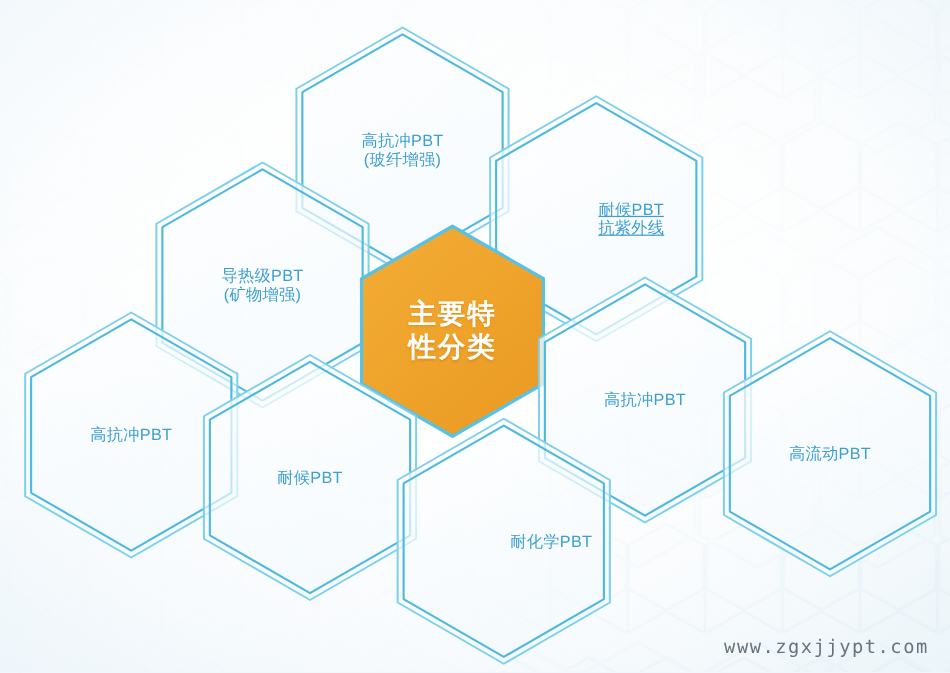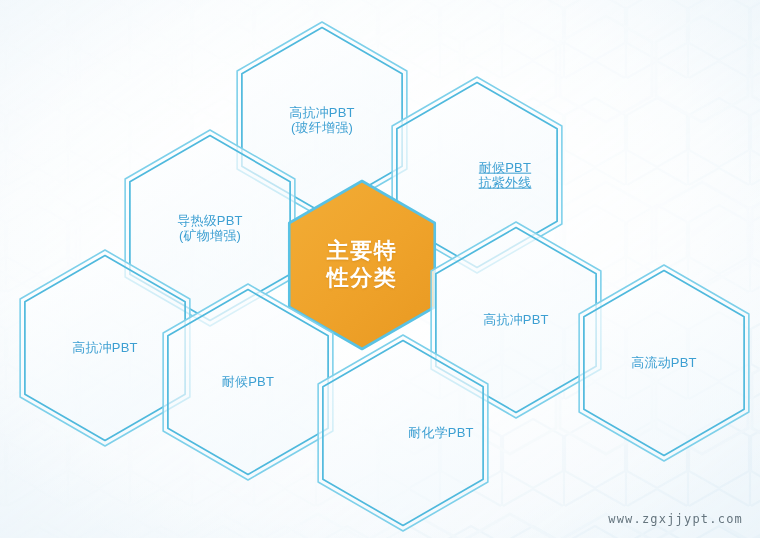--- a/index.html
+++ b/index.html
@@ -42,21 +42,21 @@
     font-size:22px;
     font-weight:bold;
     line-height:1.22;
     letter-spacing:1.5px;
     text-shadow:0 1px 2px rgba(180,110,0,.35);
   }
   #watermark{
     position:absolute;
     right:17px;bottom:12px;
     font-family:"DejaVu Sans Mono","Liberation Mono",monospace;
-    font-size:12px;
+    font-size:15px;
     letter-spacing:1.2px;
     color:#5a6a74;
     opacity:.92;
   }
 </style>
 </head>
 <body>
 
 <div id="stage">
 

